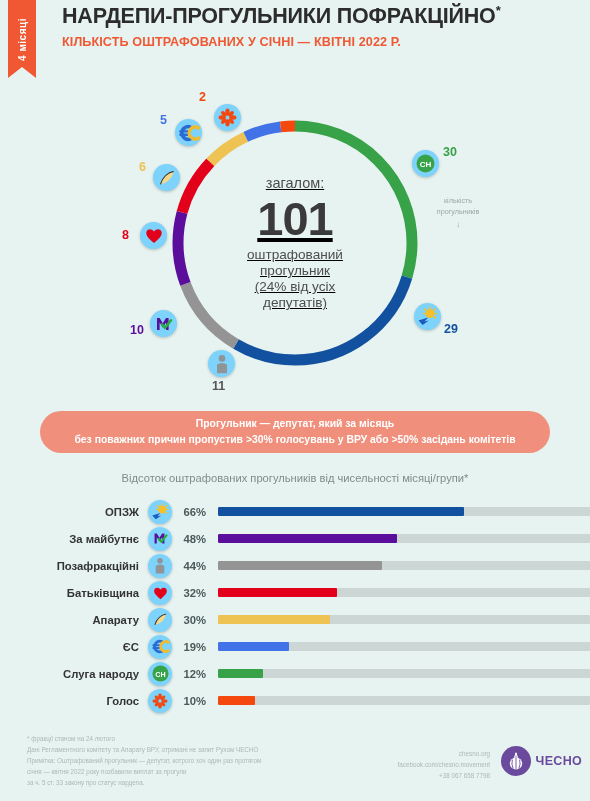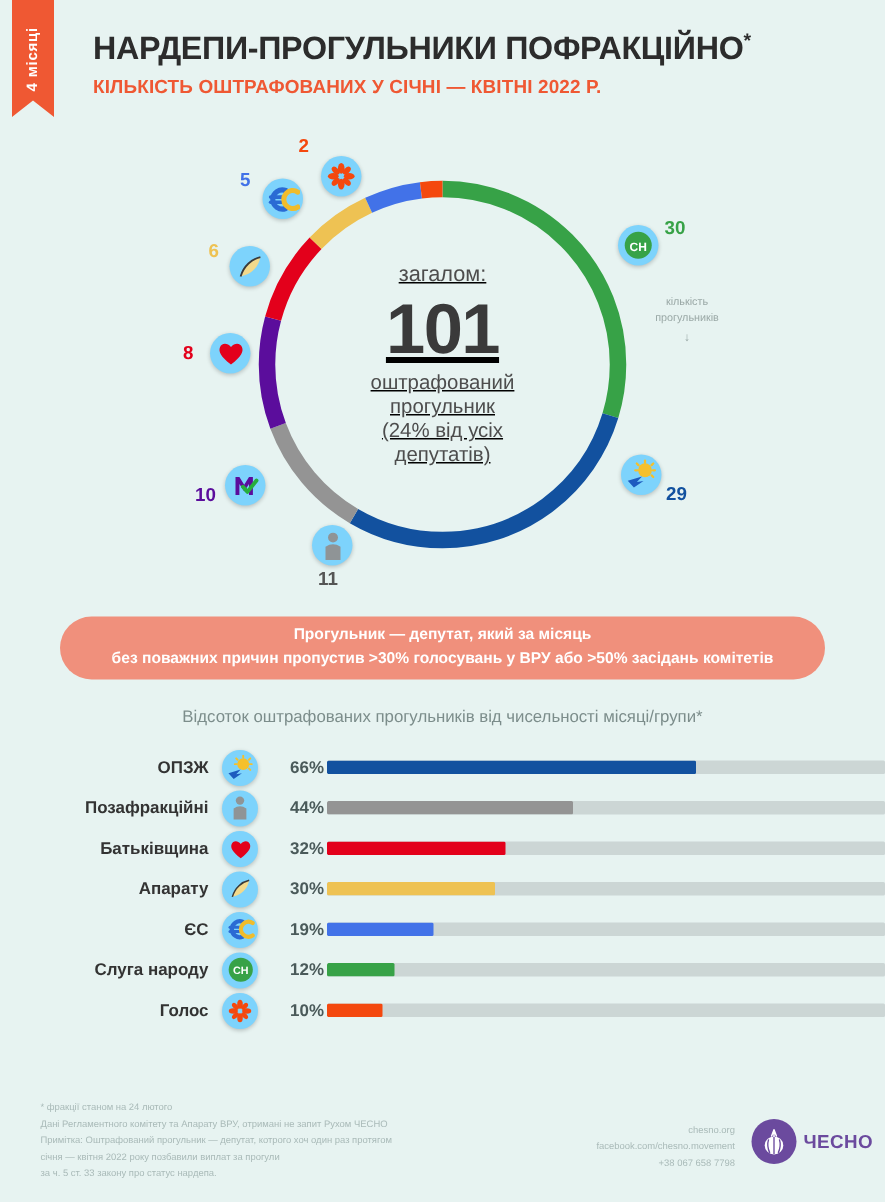--- a/index.html
+++ b/index.html
@@ -26,21 +26,21 @@
   }
   .ribbon span {
     color: #ffffff;
     font-size: 10px; font-weight: bold;
     letter-spacing: .5px;
     white-space: nowrap;
     transform: rotate(-90deg);
   }
 
   
-  .header { position: absolute; left: 62px; top: 20px; width: 500px; }
+  .header { position: absolute; left: 62px; top: 4px; width: 500px; }
   .title {
     font-size: 21.5px; font-weight: bold; color: #2c2c2c;
     letter-spacing: -0.2px; line-height: 1.1; white-space: nowrap;
   }
   .title .ast { font-size: 13px; vertical-align: super; }
   .subtitle {
     margin-top: 6px;
     font-size: 12.6px; font-weight: bold; color: #ef5833;
     letter-spacing: .1px; white-space: nowrap;
   }
@@ -94,21 +94,21 @@
     margin-bottom: 14px;
   }
   .row { position: relative; height: 27px; display: flex; align-items: center; }
   .row-label {
     width: 148px; text-align: right; padding-right: 9px;
     font-size: 11.3px; font-weight: bold; color: #333; white-space: nowrap;
   }
   .row-icon { width: 24px; height: 24px; flex: 0 0 24px; }
   .row-icon .bub { position: static; width: 24px; height: 24px; }
   .row-pct {
-    width: 46px; text-align: right; padding-right: 2px;
+    width: 46px; text-align: right; padding-right: 12px;
     font-size: 11.3px; font-weight: bold; color: #4a5a5a;
   }
   .track {
     position: relative; flex: 0 0 372px; height: 9px;
     background: #ccd6d5; border-radius: 1px; overflow: hidden;
   }
   .fill { position: absolute; left: 0; top: 0; height: 100%; border-radius: 1px; }
 
   
   .footnotes {
@@ -286,20 +286,35 @@
                 <path d="M1.5 14.5 L11 11.6 L7.6 15.4 L12 14.6 L5.6 19 Z" fill="#1d5bbf"></path>
               </svg>
             </span>
           </div>
           <div class="row-pct">66%</div>
           <div class="track" style="background: rgb(204, 214, 213);">
             <div class="fill" style="width: 66%; background: rgb(18, 81, 159);"></div>
           </div>
         </div>
         <div class="row">
+          <div class="row-label">За майбутнє</div>
+          <div class="row-icon">
+            <span class="bub">
+              <svg width="17" height="17" viewBox="0 0 20 20">
+                <path d="M3 16 V4 h2.6 l3.2 5.2 L12 4 h2.6 v12 H12 V8.6 l-3.2 5 L5.6 8.6 V16 Z" fill="#5b0d9c"></path>
+                <path d="M8 10.5 l3 3.4 l6-7.6" fill="none" stroke="#27ae3c" stroke-width="2.6" stroke-linecap="round" stroke-linejoin="round"></path>
+              </svg>
+            </span>
+          </div>
+          <div class="row-pct">48%</div>
+          <div class="track" style="background: rgb(204, 214, 213);">
+            <div class="fill" style="width: 48%; background: rgb(91, 13, 156);"></div>
+          </div>
+        </div>
+        <div class="row">
           <div class="row-label">Позафракційні</div>
           <div class="row-icon">
             <span class="bub">
               <svg width="14" height="17" viewBox="0 0 16 20">
                 <circle cx="8" cy="4.4" r="3.3" fill="#8f9496"></circle>
                 <path d="M3 10.5 q5-3.2 10 0 v8.8 h-10 z" fill="#8f9496"></path>
               </svg>
             </span>
           </div>
           <div class="row-pct">44%</div>

